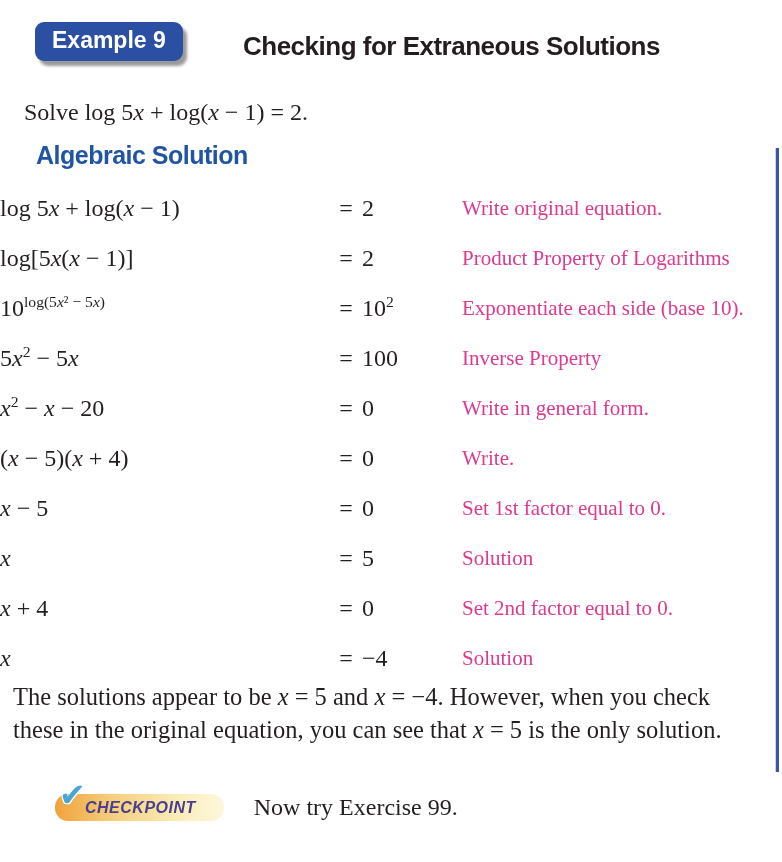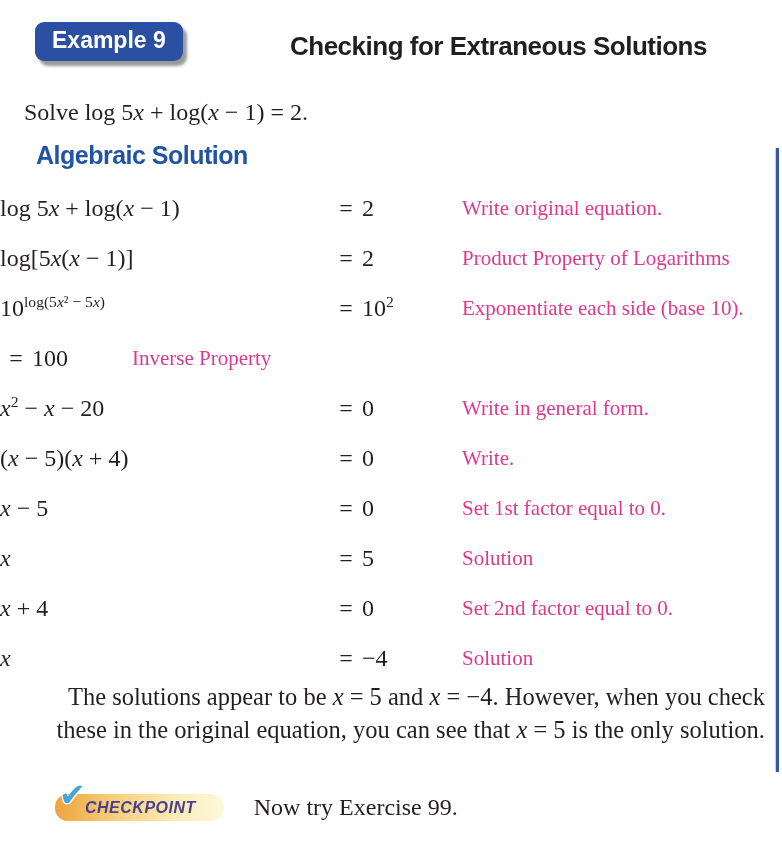--- a/index.html
+++ b/index.html
@@ -24,21 +24,20 @@
     box-shadow: 4px 5px 3px #9a9a9a;
   }
 
   .example-title {
     position: absolute; left: 243px; top: 31px;
     font-family: "Liberation Sans", sans-serif;
     font-weight: bold; font-size: 26px;
     letter-spacing: -0.5px;
     color: #221e1f;
     white-space: nowrap;
-    margin-left: 47px;
   }
 
   .problem-line {
     position: absolute; left: 24px; top: 99px;
     font-size: 24px; white-space: nowrap;
   }
 
   .solution-heading {
     position: absolute; left: 36px; top: 141px;
     font-family: "Liberation Sans", sans-serif;
@@ -65,21 +64,21 @@
   
   .v-rule {
     position: absolute; left: 775px; top: 148px;
     width: 4px; height: 624px;
     background: linear-gradient(to right, #c9d4ec 25%, #3a57a7 25%);
   }
 
   .conclusion {
     position: absolute; left: 13px; top: 680px;
     width: 752px;
-    font-size: 24.5px; line-height: 33px; text-align: right;
+    font-size: 24.5px; line-height: 33px;
   }
 
   
   .checkpoint-row {
     position: absolute; left: 55px; top: 794px;
     display: flex; align-items: center;
   }
   .checkpoint-badge {
     position: relative;
     height: 27px; line-height: 27px;
@@ -132,20 +131,21 @@
       </div>
 
       <div class="eq-row">
         <div class="eq-lhs"><span>10</span><span class="msup">log(5</span><span class="mi msup">x</span><span class="msup">² − 5</span><span class="mi msup">x</span><span class="msup">)</span></div>
         <div class="eq-eq">=</div>
         <div class="eq-rhs"><span>10</span><span class="msup">2</span></div>
         <div class="eq-note">Exponentiate each side (base 10).</div>
       </div>
 
       <div class="eq-row">
+        <div class="eq-lhs"><span>5</span><span class="mi">x</span><span class="msup">2</span><span> − 5</span><span class="mi">x</span></div>
         <div class="eq-eq">=</div>
         <div class="eq-rhs"><span>100</span></div>
         <div class="eq-note">Inverse Property</div>
       </div>
 
       <div class="eq-row">
         <div class="eq-lhs"><span class="mi">x</span><span class="msup">2</span><span> − </span><span class="mi">x</span><span> − 20</span></div>
         <div class="eq-eq">=</div>
         <div class="eq-rhs"><span>0</span></div>
         <div class="eq-note">Write in general form.</div>

